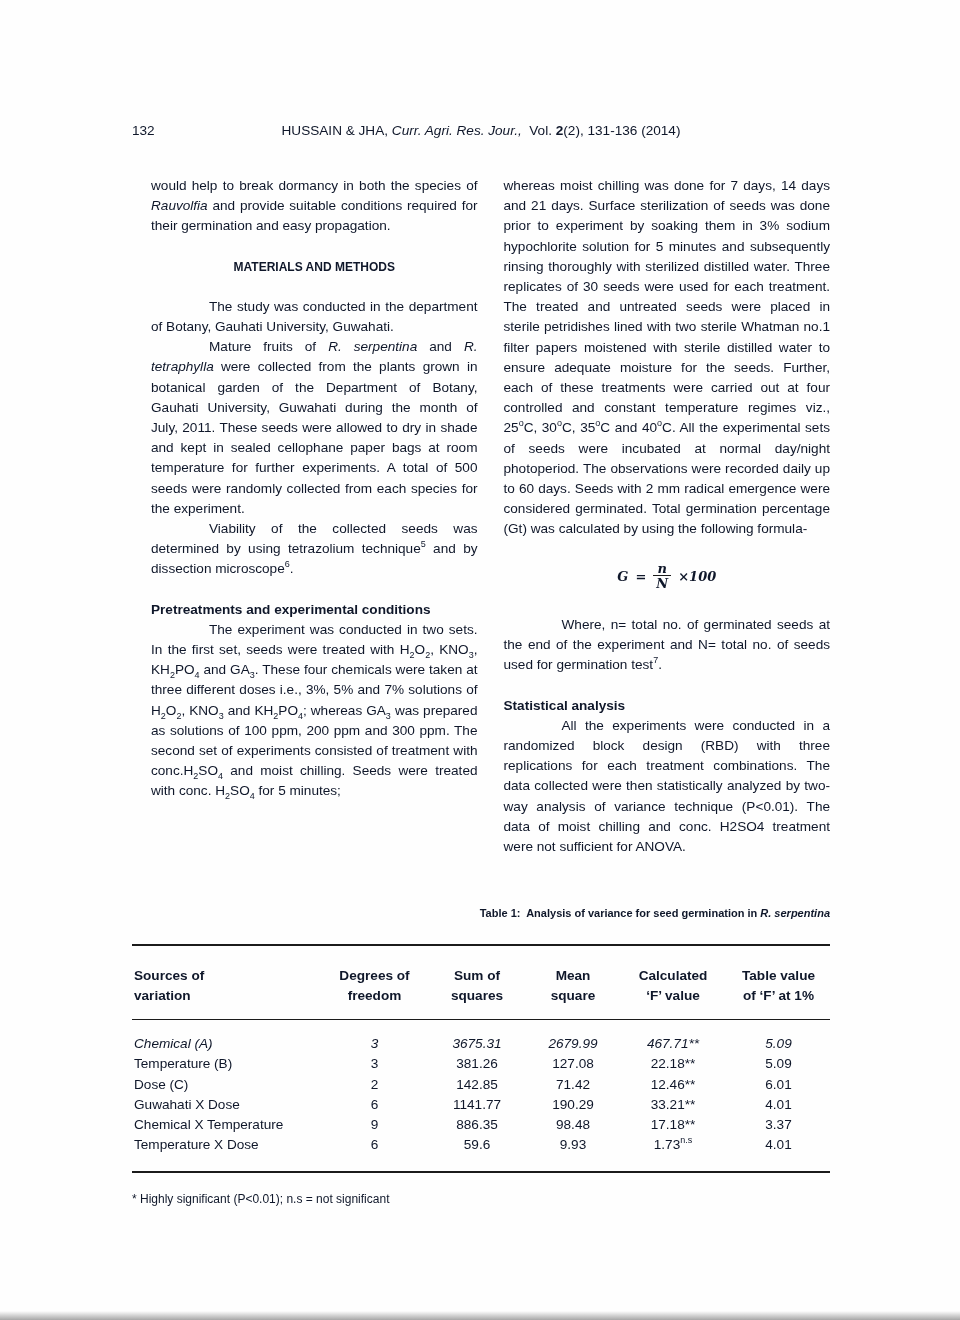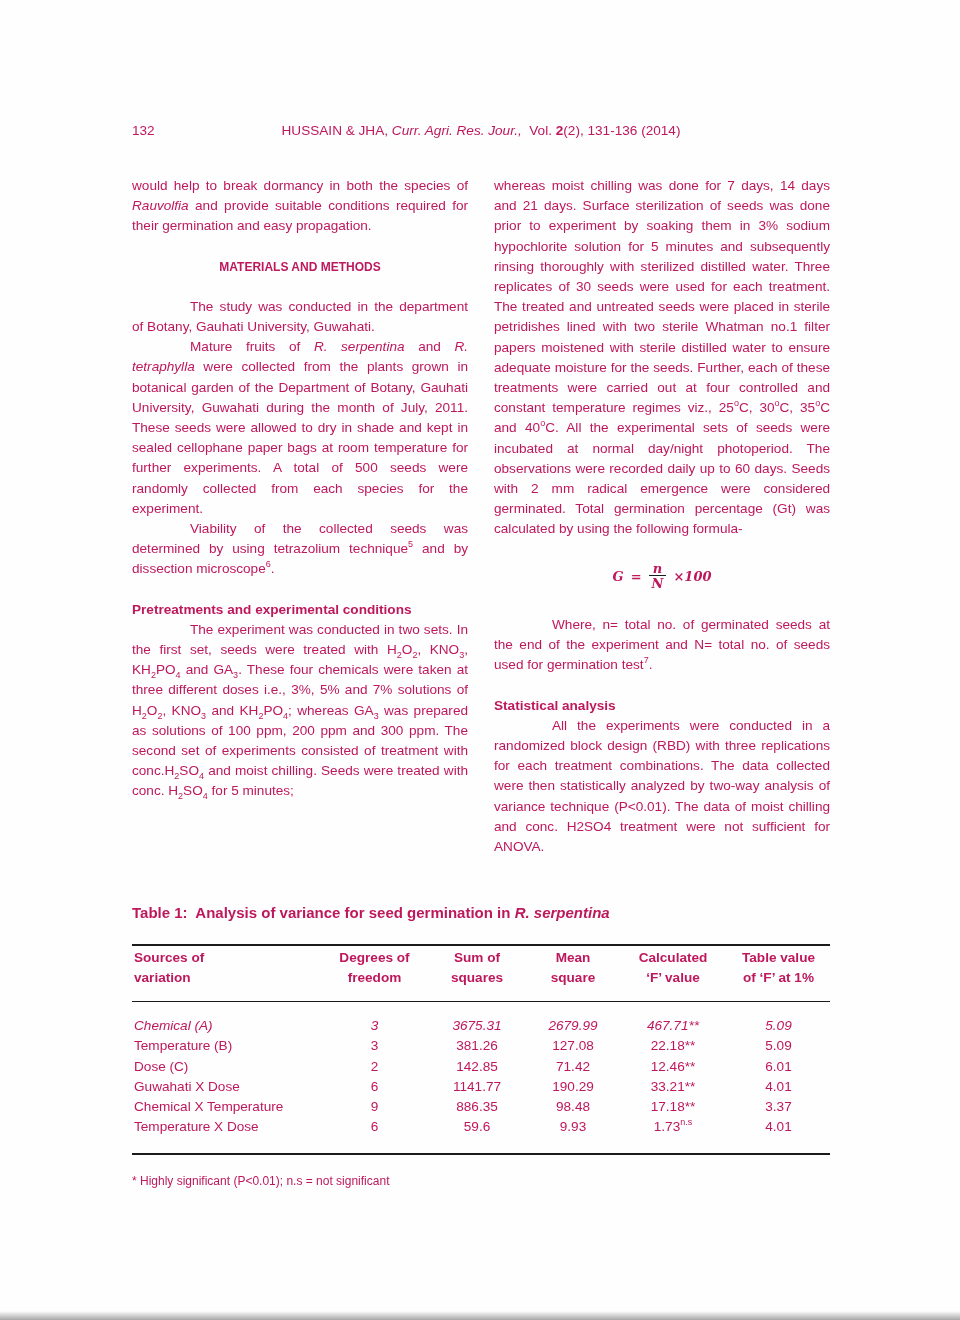--- a/index.html
+++ b/index.html
@@ -2,62 +2,62 @@
 <html><head>
 <meta charset="utf-8">
 <style>
   html,body { margin:0; padding:0; background:#e8e8e8; }
   .page {
     position:relative;
     width:960px; height:1320px;
     margin:0 auto;
     background:#fefefe;
     font-family:"Liberation Sans", sans-serif;
-    color:#be185d;
+    color:#0f172a;
     overflow:hidden;
   }
   .scan-edge {
     position:absolute; left:0; right:0; bottom:0; height:9px;
     background:linear-gradient(to bottom, rgba(0,0,0,0), rgba(60,60,60,0.45));
   }
   .content { position:absolute; left:132px; top:123px; width:698px; }
 
   .page-header { position:relative; font-size:13.6px; height:20px; }
   .page-num { position:absolute; left:0; top:0; }
   .running-title { display:block; text-align:center; }
 
-  .columns { display:flex; gap:26px; margin-top:33px; }
+  .columns { display:flex; gap:26px; margin-top:33px;margin-left:19px; }
   .col { flex:1 1 0; min-width:0; }
 
   p { margin:0; font-size:13.6px; line-height:20.2px; text-align:justify; }
   p.indent { text-indent:58px; }
   sup { font-size:9px; line-height:0; vertical-align:super; }
   sub { font-size:9px; line-height:0; vertical-align:sub; }
 
   .h-center { font-size:12px; font-weight:bold; text-align:center; margin:20px 0; line-height:20.2px; }
   .h-side   { font-size:13.6px; font-weight:bold; margin:20px 0 0 0; line-height:20.2px; }
 
   .formula {
     display:flex; justify-content:center; align-items:center; gap:7px;
     margin:22px 0 24px 0;
     font-family:"DejaVu Serif", serif; font-weight:bold; font-style:italic; font-size:13px;
   }
   .frac { display:inline-flex; flex-direction:column; align-items:center; line-height:1.05; }
   .frac .den { border-top:1.6px solid #1b1b1b; padding:1px 3px 0 3px; }
   .frac .num { padding:0 3px; }
 
   .tablewrap { margin-top:46px; }
-  .table-title { text-align:left; font-weight:bold; font-size:15px; line-height:20px; }
+  .table-title { text-align:right; font-weight:bold; font-size:11px; line-height:20px; }
   table.anova {
     width:100%; border-collapse:collapse; margin-top:21px;
     border-top:2.4px solid #1b1b1b; border-bottom:2.4px solid #1b1b1b;
   }
   table.anova th {
     font-size:13.6px; font-weight:bold; text-align:center; vertical-align:top;
-    line-height:20px; padding:2px 2px 13px 2px;
+    line-height:20px; padding:20px 2px 13px 2px;
     border-bottom:1.6px solid #1b1b1b;
   }
   table.anova th.c-src { text-align:left; }
   table.anova td {
     font-size:13.6px; line-height:20.2px; text-align:center; padding:0 2px;
   }
   table.anova td.c-src { text-align:left; }
   table.anova tbody tr:first-child td { padding-top:14px;font-style:italic; }
   table.anova tbody tr:last-child td  { padding-bottom:16px; }
   .footnote { margin-top:19px; font-size:12px; }

